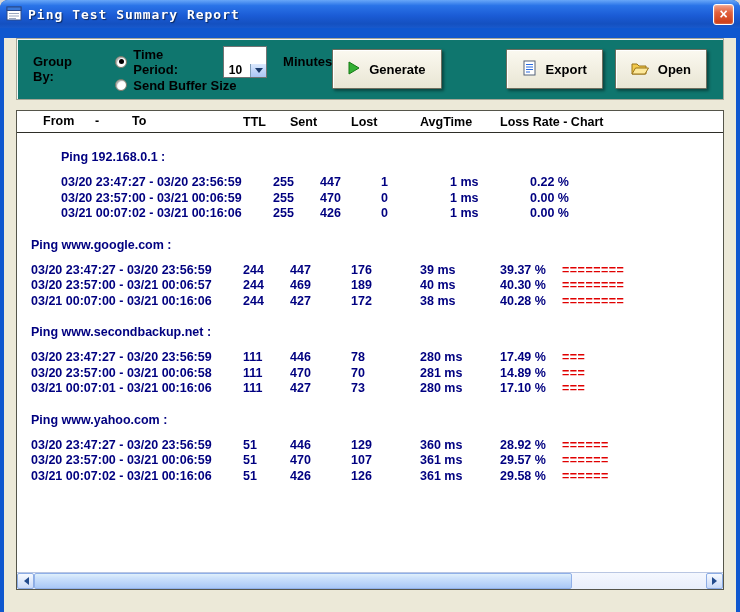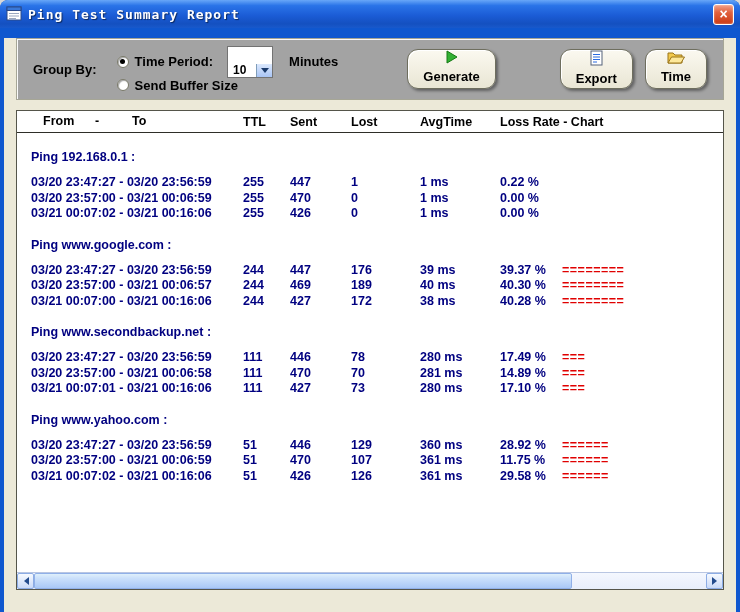--- a/index.html
+++ b/index.html
@@ -31,21 +31,21 @@
     background:linear-gradient(180deg,#f2a088 0%,#e0603c 40%,#cc3a12 100%);
     border:1px solid #fff;color:#fff;font-weight:bold;font-size:14px;line-height:18px;
     display:flex;align-items:center;justify-content:center;cursor:pointer;
     box-shadow:inset 0 0 2px rgba(255,255,255,.6);
   }
   
   .client{height:580px;background:#ece9d8;}
   
   .panel{
     margin:10px 12px 0;height:62px;display:flex;align-items:center;
-    background:#a3a3a3;border:1px solid #a6a696;
+    background:#0f766e;border:1px solid #a6a696;
     box-shadow:inset 1px 1px 0 rgba(255,255,255,.95);
   }
   .lbl{font-weight:bold;font-size:13px;color:#000;}
   .group-by{margin-left:16px;}
   .radio-stack{margin-left:20px;display:flex;flex-direction:column;}
   .radio-row{display:flex;align-items:center;gap:6px;}
   .radio{
     width:12px;height:12px;border-radius:50%;background:#fff;
     border:1px solid #787868;box-shadow:inset 1px 1px 1px rgba(0,0,0,.35);
     display:flex;align-items:center;justify-content:center;flex:0 0 auto;cursor:pointer;
@@ -57,25 +57,25 @@
   }
   .dropdown-value{flex:1;font-size:12px;font-weight:bold;padding:2px 0 0 5px;}
   .dropdown-arrow{
     width:16px;background:linear-gradient(180deg,#dbe8fd,#a9c5f5);
     border-left:1px solid #7f9db9;display:flex;align-items:center;justify-content:center;
   }
   .dropdown-arrow::after{content:"";border:4px solid transparent;border-top:5px solid #1a3a6b;margin-top:4px;}
   .minutes{margin-left:10px;}
   .buttons{margin-left:auto;display:flex;align-items:center;margin-right:16px;}
   .btn{
-    display:flex;align-items:center;gap:2px;height:40px;padding:0 15px;
+    display:flex;align-items:center;gap:9px;height:40px;padding:0 15px;
     background:linear-gradient(180deg,#fbf9f0,#e9e6d4);
-    border:1px solid #6e6e5e;border-radius:11px;
+    border:1px solid #6e6e5e;border-radius:1px;
     box-shadow:2px 2px 3px rgba(0,0,0,.4),inset 1px 1px 0 #fff;
-    font-weight:bold;font-size:13px;color:#000;cursor:pointer;flex-direction:column;
+    font-weight:bold;font-size:13px;color:#000;cursor:pointer;
   }
   .btn + .btn{margin-left:12px;}
   .btn.generate{margin-right:52px;}
   
   .report{
     position:relative;margin:10px 12px 0;height:480px;background:#fff;
     border:1px solid #55554a;font-size:12.5px;font-weight:bold;overflow:hidden;
   }
   .rheader{
     height:22px;display:flex;align-items:center;padding-left:14px;
@@ -86,21 +86,21 @@
   .h-fromto span{position:absolute;top:3px;}
   .h-from{left:12px;}
   .h-dash{left:64px;}
   .h-to{left:101px;}
   .h-ttl{width:47px;}.h-sent{width:61px;}.h-lost{width:69px;}.h-avg{width:80px;}
   .rbody{
     position:absolute;top:23px;left:0;right:0;bottom:17px;
     padding-top:4px;color:var(--navy);overflow:hidden;
   }
   .group{margin-top:16px;}
-  .group:first-child{margin-top:12px;}
+  .group:first-child{margin-top:12px;margin-left:30px;}
   .group-title{margin:0 0 11px 14px;}
   .row{display:flex;padding-left:14px;height:15.5px;line-height:15.5px;white-space:nowrap;}
   .cell{flex:0 0 auto;}
   .c-period{width:212px;}
   .c-ttl{width:47px;}
   .c-sent{width:61px;}
   .c-lost{width:69px;}
   .c-avg{width:80px;}
   .c-loss{width:62px;}
   .c-chart{color:var(--chart-red);letter-spacing:0.5px;}
@@ -185,21 +185,21 @@
           </span>
           <span>Export</span>
         </button>
         <button class="btn">
           <span>
             <svg width="18" height="14" viewBox="0 0 18 14">
               <path d="M1,13 L1,3 L6,3 L8,5 L15,5 L15,13 Z" fill="#f2c94c" stroke="#9a7418"></path>
               <path d="M1,13 L4.5,7 L17.5,7 L14,13 Z" fill="#fde89a" stroke="#9a7418"></path>
             </svg>
           </span>
-          <span>Time</span>
+          <span>Open</span>
         </button>
       </div>
     </div>
 
     <div class="report">
       <div class="rheader">
         <span class="hcell h-fromto">
           <span class="h-from">From</span>
           <span class="h-dash">-</span>
           <span class="h-to">To</span>
@@ -312,21 +312,21 @@
               <span class="cell c-avg">360 ms</span>
               <span class="cell c-loss">28.92 %</span>
               <span class="cell c-chart">======</span>
             </div>
             <div class="row">
               <span class="cell c-period">03/20 23:57:00 - 03/21 00:06:59</span>
               <span class="cell c-ttl">51</span>
               <span class="cell c-sent">470</span>
               <span class="cell c-lost">107</span>
               <span class="cell c-avg">361 ms</span>
-              <span class="cell c-loss">11.75 %</span>
+              <span class="cell c-loss">29.57 %</span>
               <span class="cell c-chart">======</span>
             </div>
             <div class="row">
               <span class="cell c-period">03/21 00:07:02 - 03/21 00:16:06</span>
               <span class="cell c-ttl">51</span>
               <span class="cell c-sent">426</span>
               <span class="cell c-lost">126</span>
               <span class="cell c-avg">361 ms</span>
               <span class="cell c-loss">29.58 %</span>
               <span class="cell c-chart">======</span>

